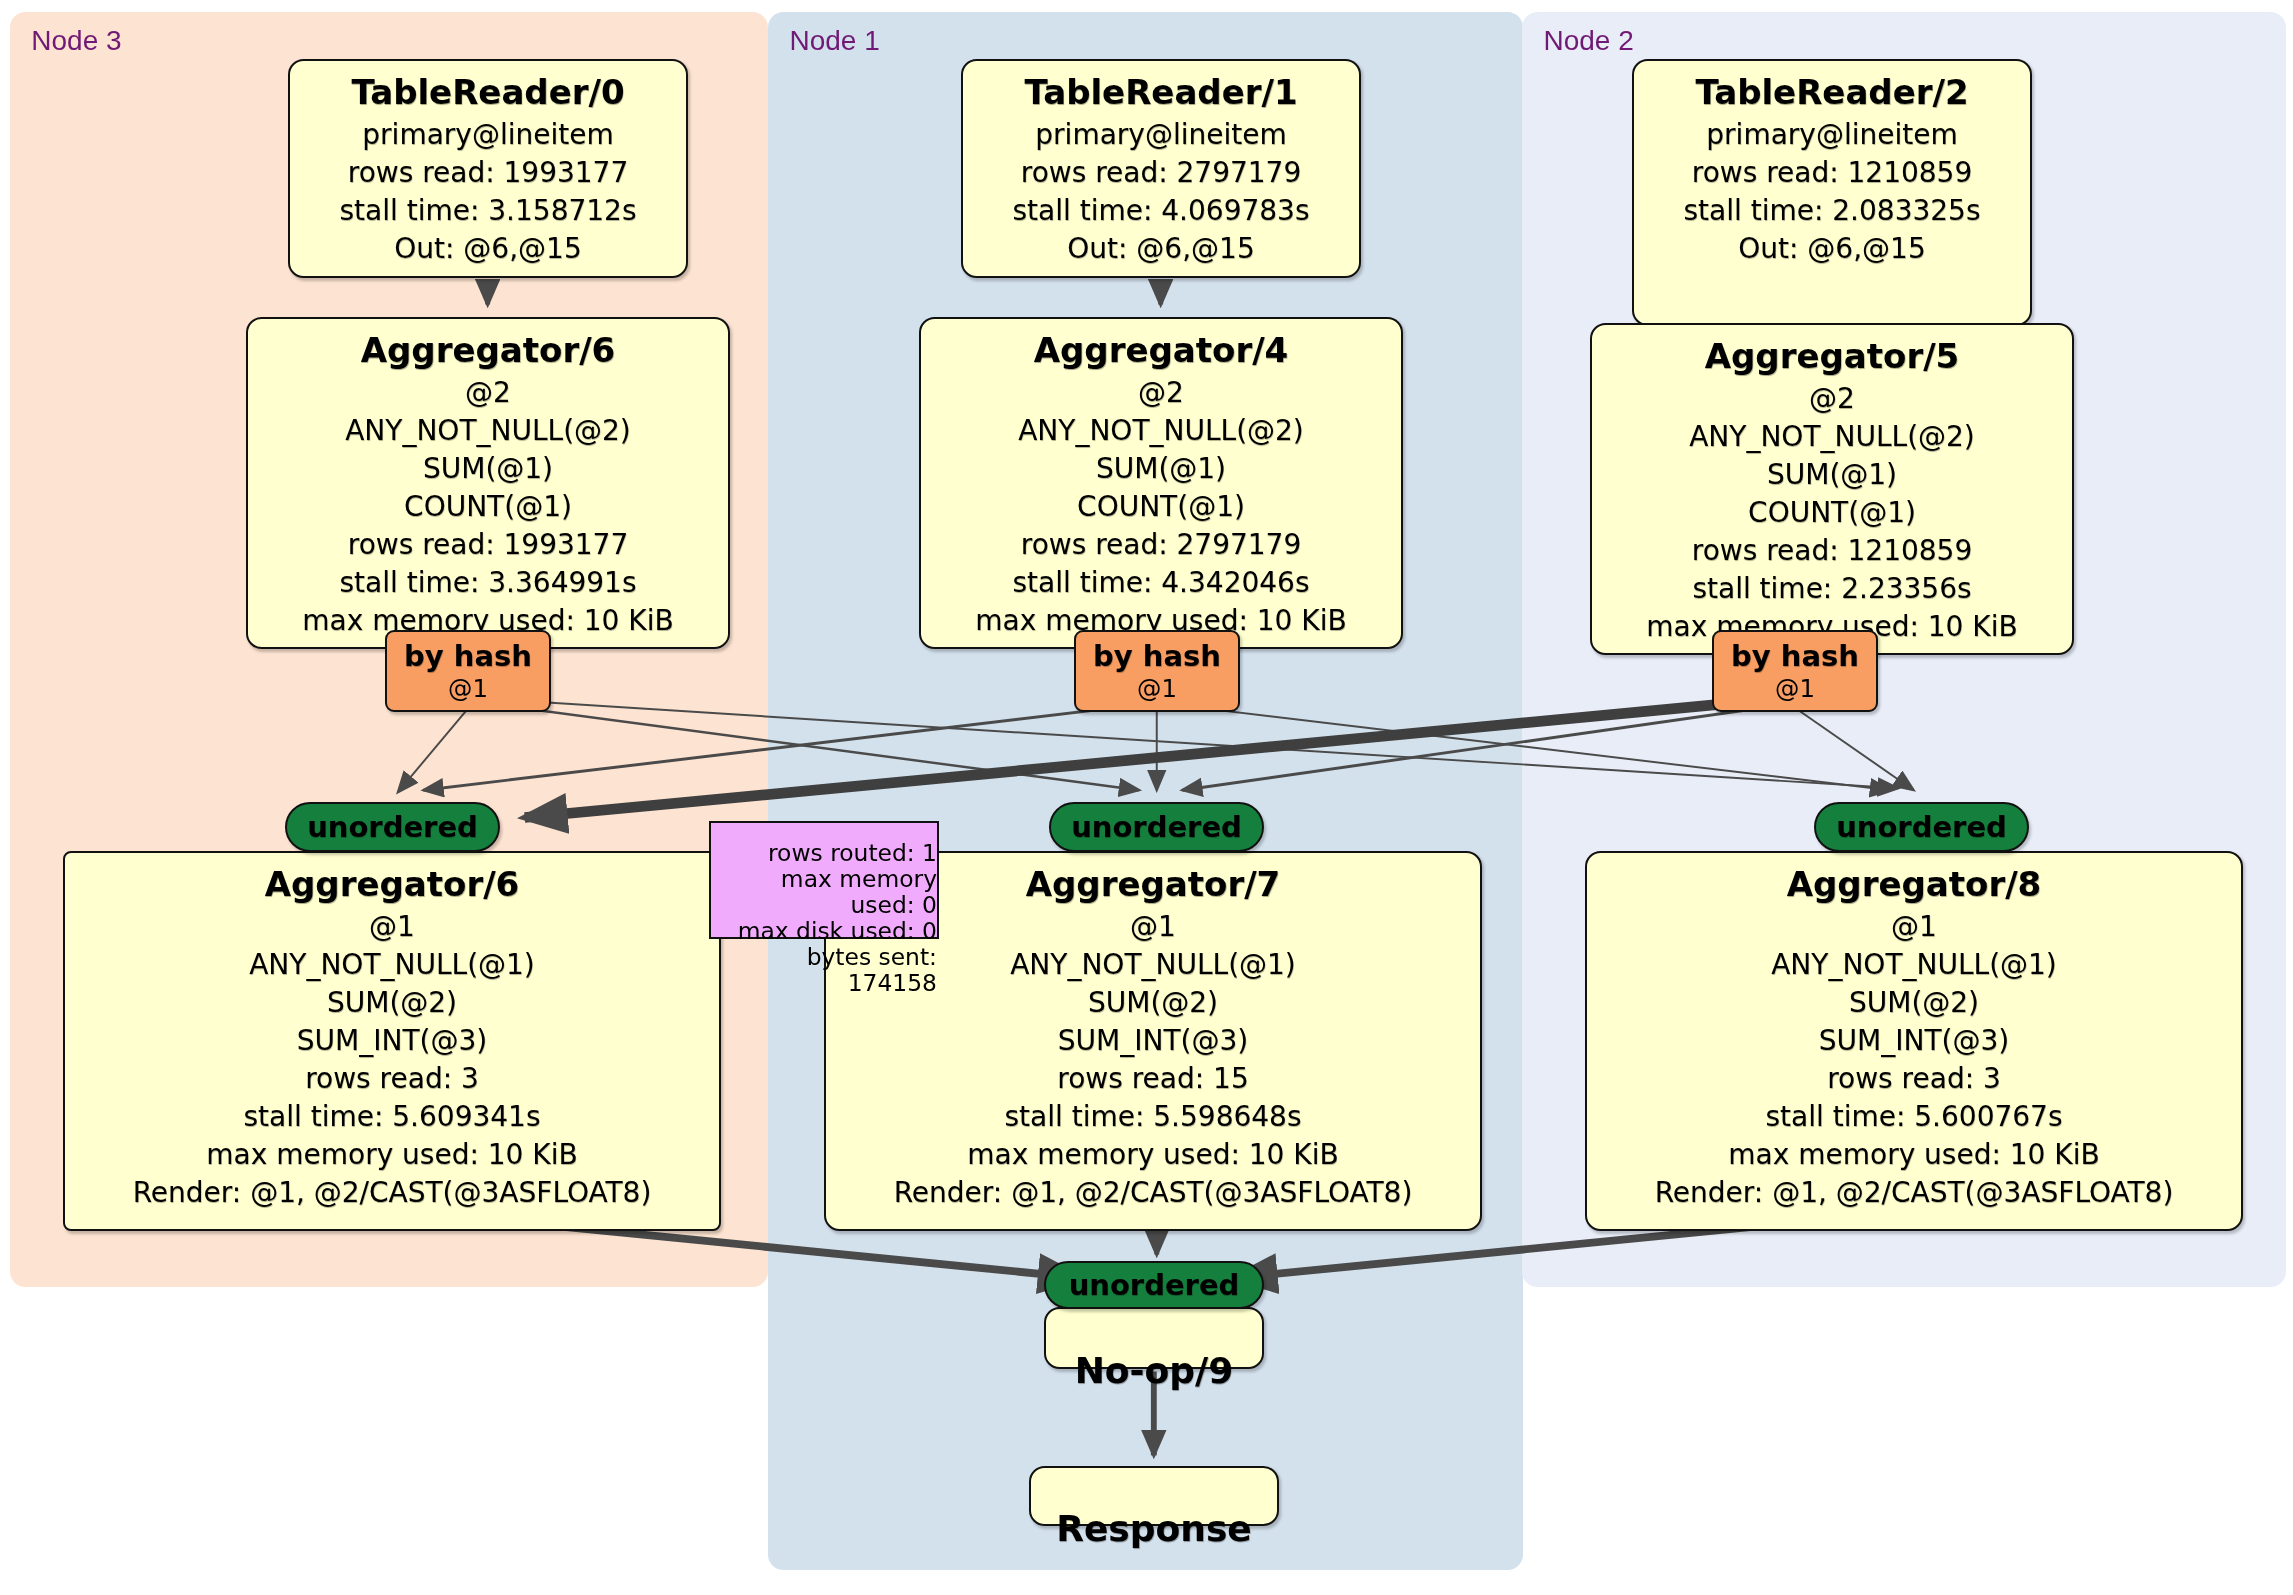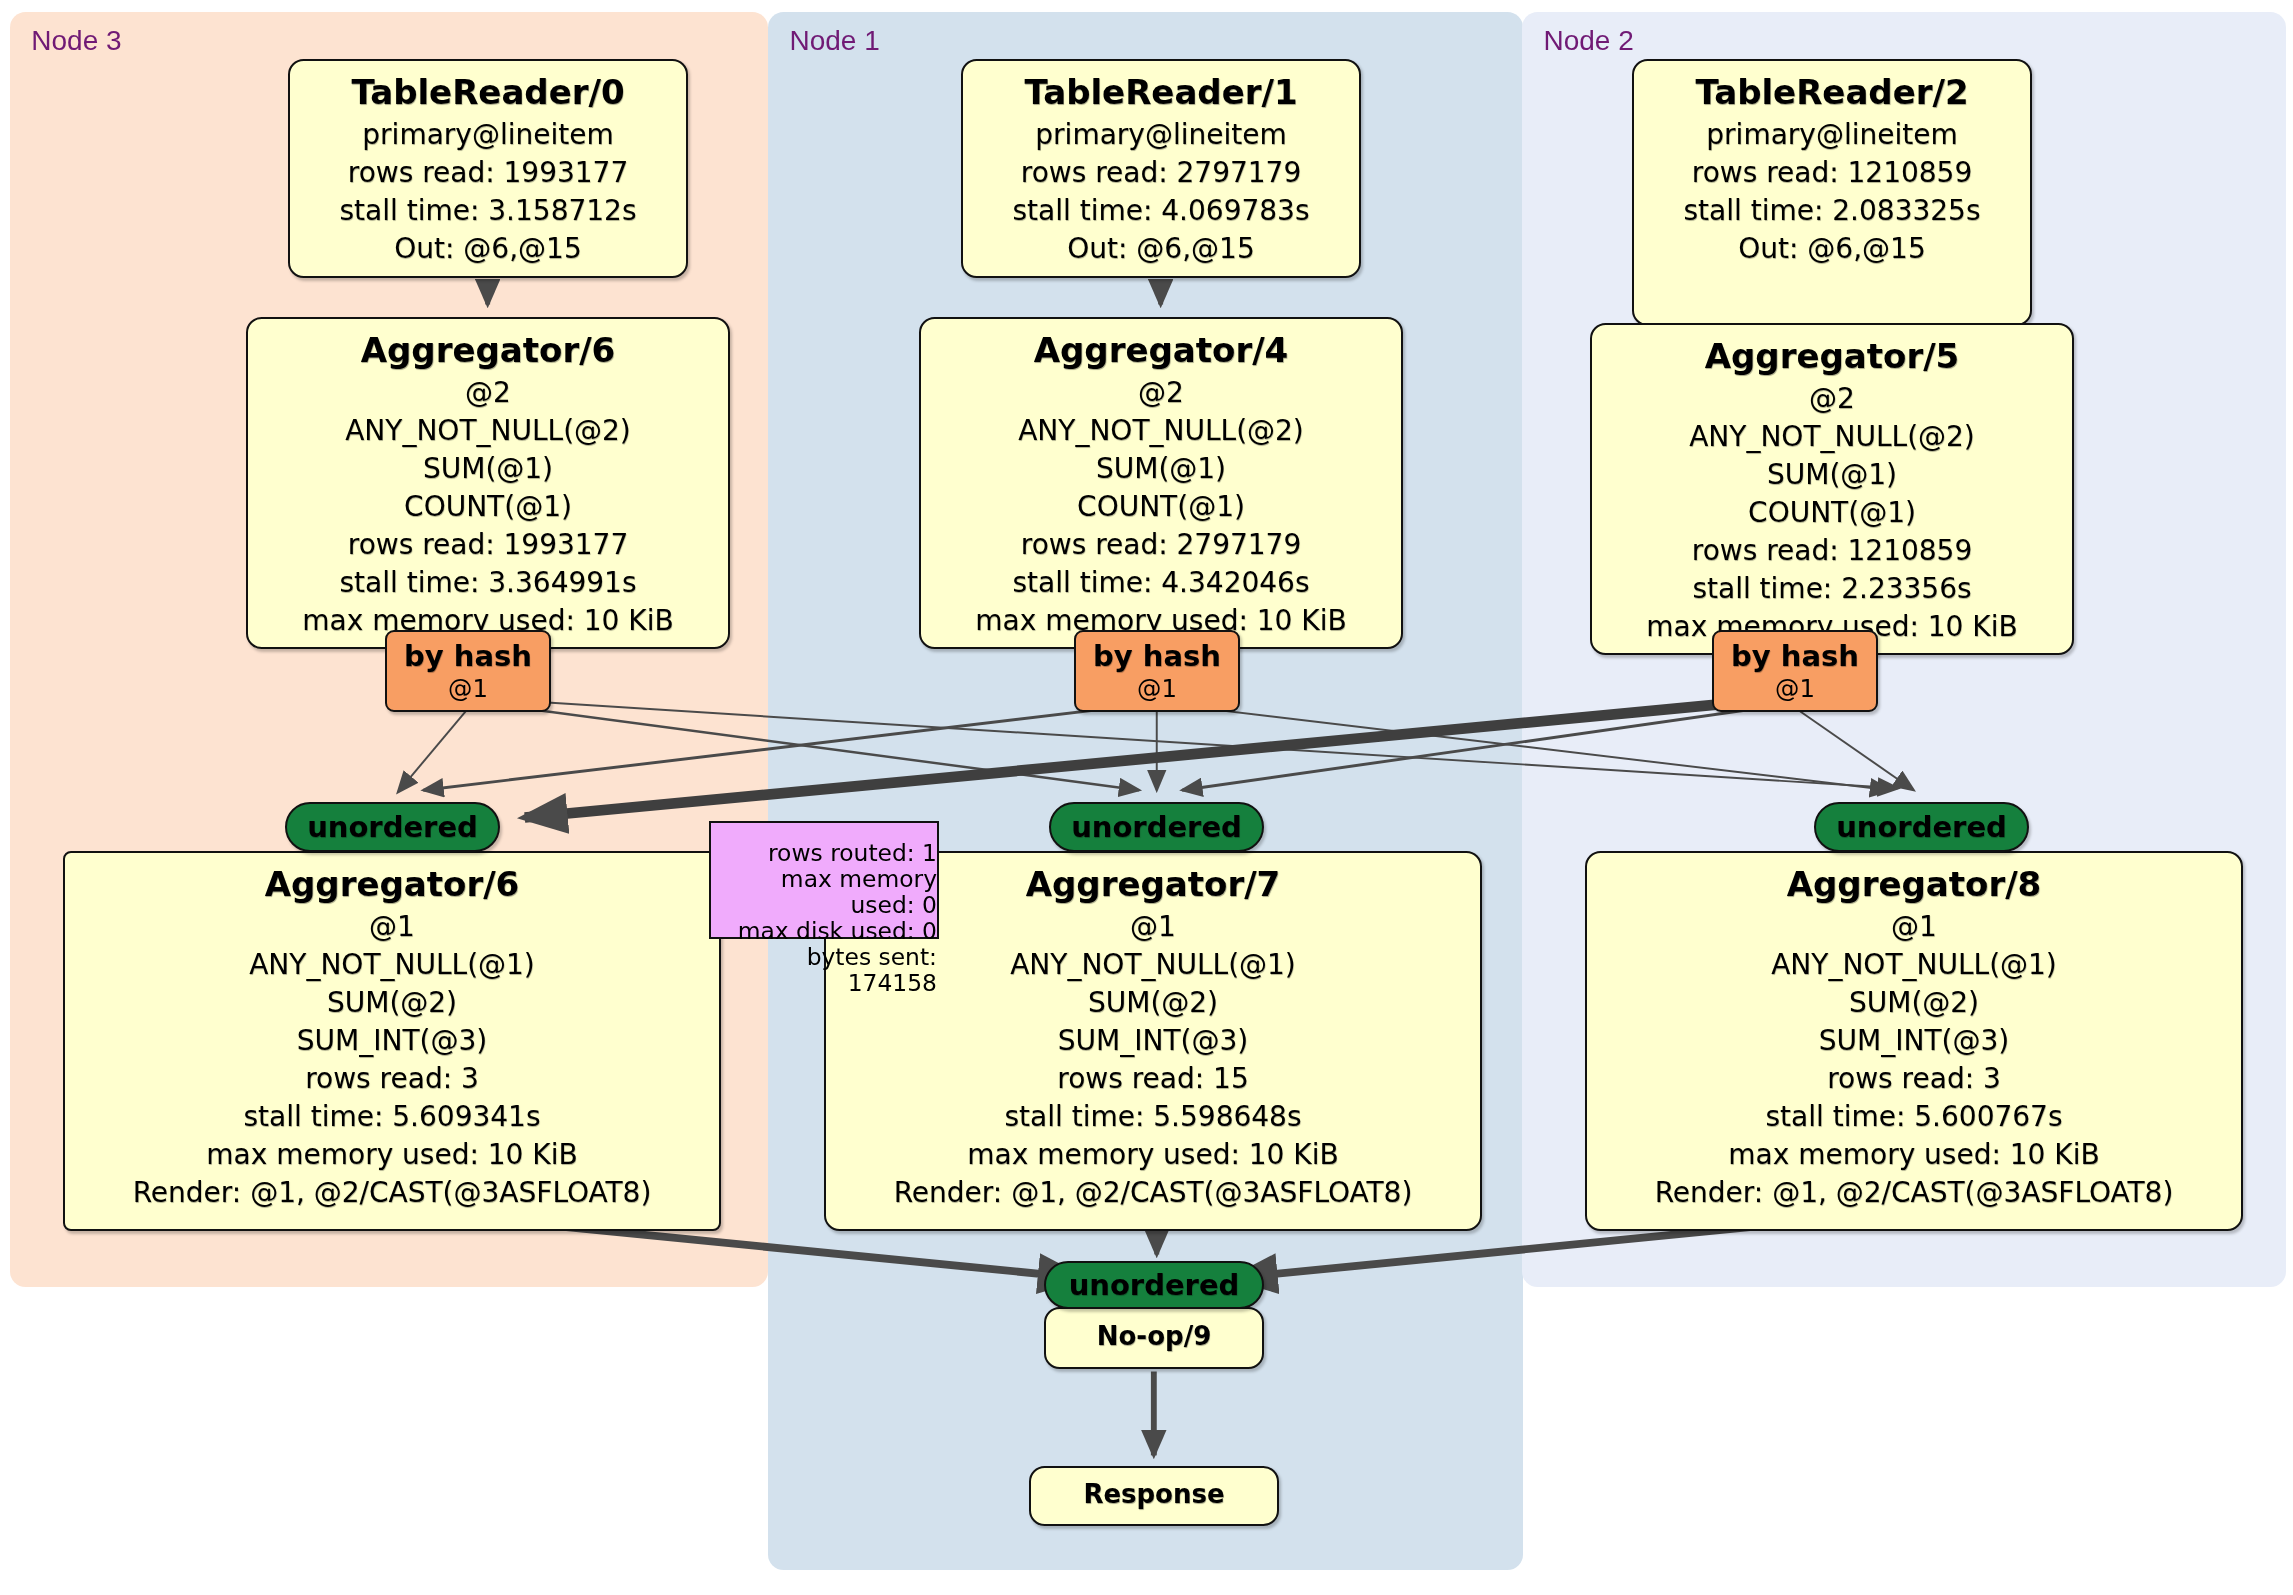--- a/index.html
+++ b/index.html
@@ -30,21 +30,21 @@
     box-sizing:border-box;text-align:center;font-weight:bold;font-size:29px;
     box-shadow:2px 2.9px 2.9px rgba(0,0,0,0.22);
     text-shadow:0.5px 0.7px 0.7px rgba(0,0,0,0.3);
     display:flex;align-items:center;justify-content:center;
   }
   .tooltip{
     position:absolute;z-index:8;background:#f0abfc;border:2.9px solid #111;
     box-sizing:border-box;text-align:right;padding-top:17px;
   }
   .tooltip .pline{font-size:23.4px;line-height:26px;text-shadow:none;}
-  .bigproc .ptitle{font-size:26px;line-height:51px;}
+  .bigproc .ptitle{font-size:36px;line-height:51px;margin-top:34px;}
 </style>
 </head>
 <body>
 
 <div class="canvas">
 
   <div class="panel" style="left:9.8px;top:11.7px;width:758px;height:1275px;background:#fde3d1;">
     <div class="panel-label">Node 3</div>
   </div>
   <div class="panel" style="left:768px;top:11.7px;width:755px;height:1558px;background:#d3e1ed;">

